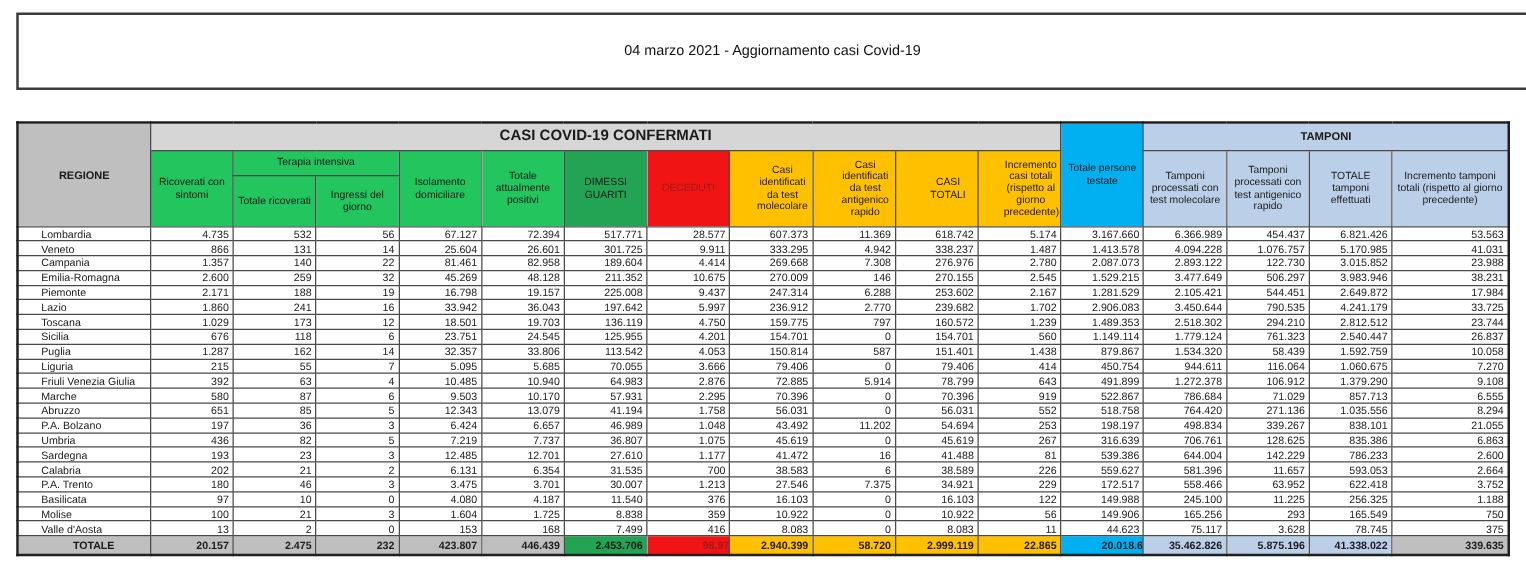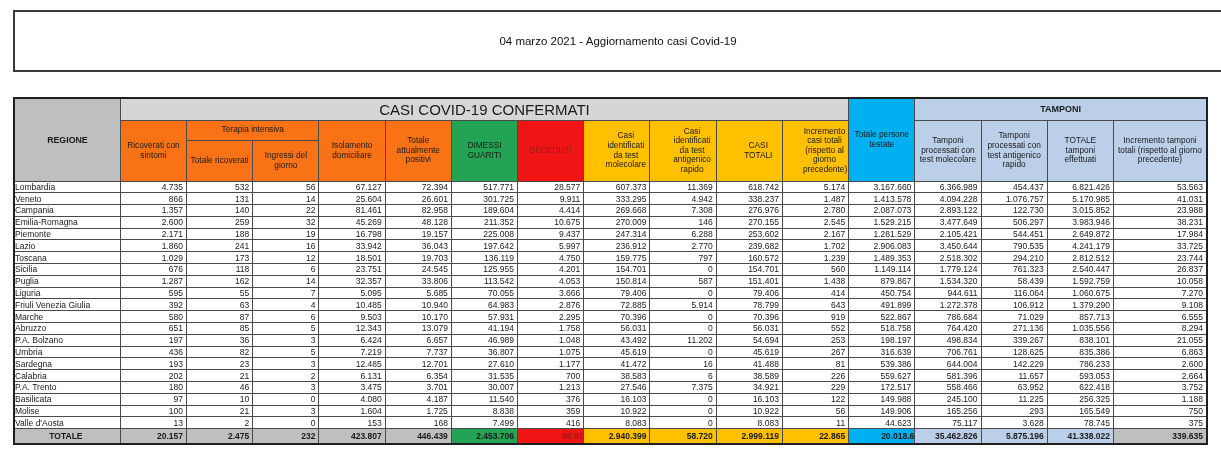--- a/index.html
+++ b/index.html
@@ -25,41 +25,41 @@
     font-size:8.5px;
   }
   col.c-region { width:106px; }
   col.c-std    { width:66px; }
   col.c-last   { width:93px; }
 
   th, td { border:1px solid #4a4a4a; overflow:hidden; }
 
   thead th {
     font-weight:normal; text-align:center; vertical-align:middle;
-    font-size:8.3px; line-height:1.15; padding:1px 2px; background:#f97316;
+    font-size:8.3px; line-height:1.15; padding:1px 2px; background:#22c55e;
   }
   tr.hrow-group { height:22px; }
   tr.hrow-terapia { height:20px; }
   tr.hrow-sub { height:41px; }
 
   th.h-regione { background:var(--gray); font-weight:bold; font-size:8.8px; }
-  th.h-confermati { background:var(--grayband); font-weight:normal; font-size:15px; }
+  th.h-confermati { background:var(--grayband); font-weight:bold; font-size:12px; }
   th.h-tamponi-group { background:var(--lightblue); font-weight:bold; font-size:9px; }
   th.h-testate { background:var(--cyan); }
   th.h-dimessi { background:var(--green);margin-top:28px; }
   th.h-deceduti { background:var(--red); color:var(--darkred); }
   th.h-yellow { background:var(--yellow);padding-left:20px; }
   th.h-lblue { background:var(--lightblue); }
 
   tbody tr { height:11.8px; }
   tbody td {
     padding:0 3px; line-height:10px;
     text-align:right; background:#fff; white-space:nowrap;
   }
-  tbody td.region { text-align:left; padding-left:0; }
+  tbody td.region { text-align:left; padding-left:18px; }
   tbody tr.totale-row { height:15px; }
   .totale-row td { font-weight:bold; background:var(--gray); }
   .totale-row td.region { text-align:center; }
   .totale-row td.c-dimessi  { background:var(--green); }
   .totale-row td.c-deceduti { background:var(--red); color:var(--darkred);padding-left:44px; }
   .totale-row td.c-yellow   { background:var(--yellow); }
   .totale-row td.c-testate  { background:var(--cyan);padding-left:32px; }
   .totale-row td.c-tamponi  { background:var(--lightblue); }
   .totale-row td.c-incrtamp { background:var(--gray); }
 </style>
@@ -285,21 +285,21 @@
         <td class="c-yellow">151.401</td>
         <td class="c-yellow">1.438</td>
         <td class="c-testate">879.867</td>
         <td class="c-tamponi">1.534.320</td>
         <td class="c-tamponi">58.439</td>
         <td class="c-tamponi">1.592.759</td>
         <td class="c-incrtamp">10.058</td>
       </tr>
       <tr>
         <td class="region">Liguria</td>
-        <td class="">595</td>
+        <td class="">215</td>
         <td class="">55</td>
         <td class="">7</td>
         <td class="">5.095</td>
         <td class="">5.685</td>
         <td class="c-dimessi">70.055</td>
         <td class="c-deceduti">3.666</td>
         <td class="c-yellow">79.406</td>
         <td class="c-yellow">0</td>
         <td class="c-yellow">79.406</td>
         <td class="c-yellow">414</td>

